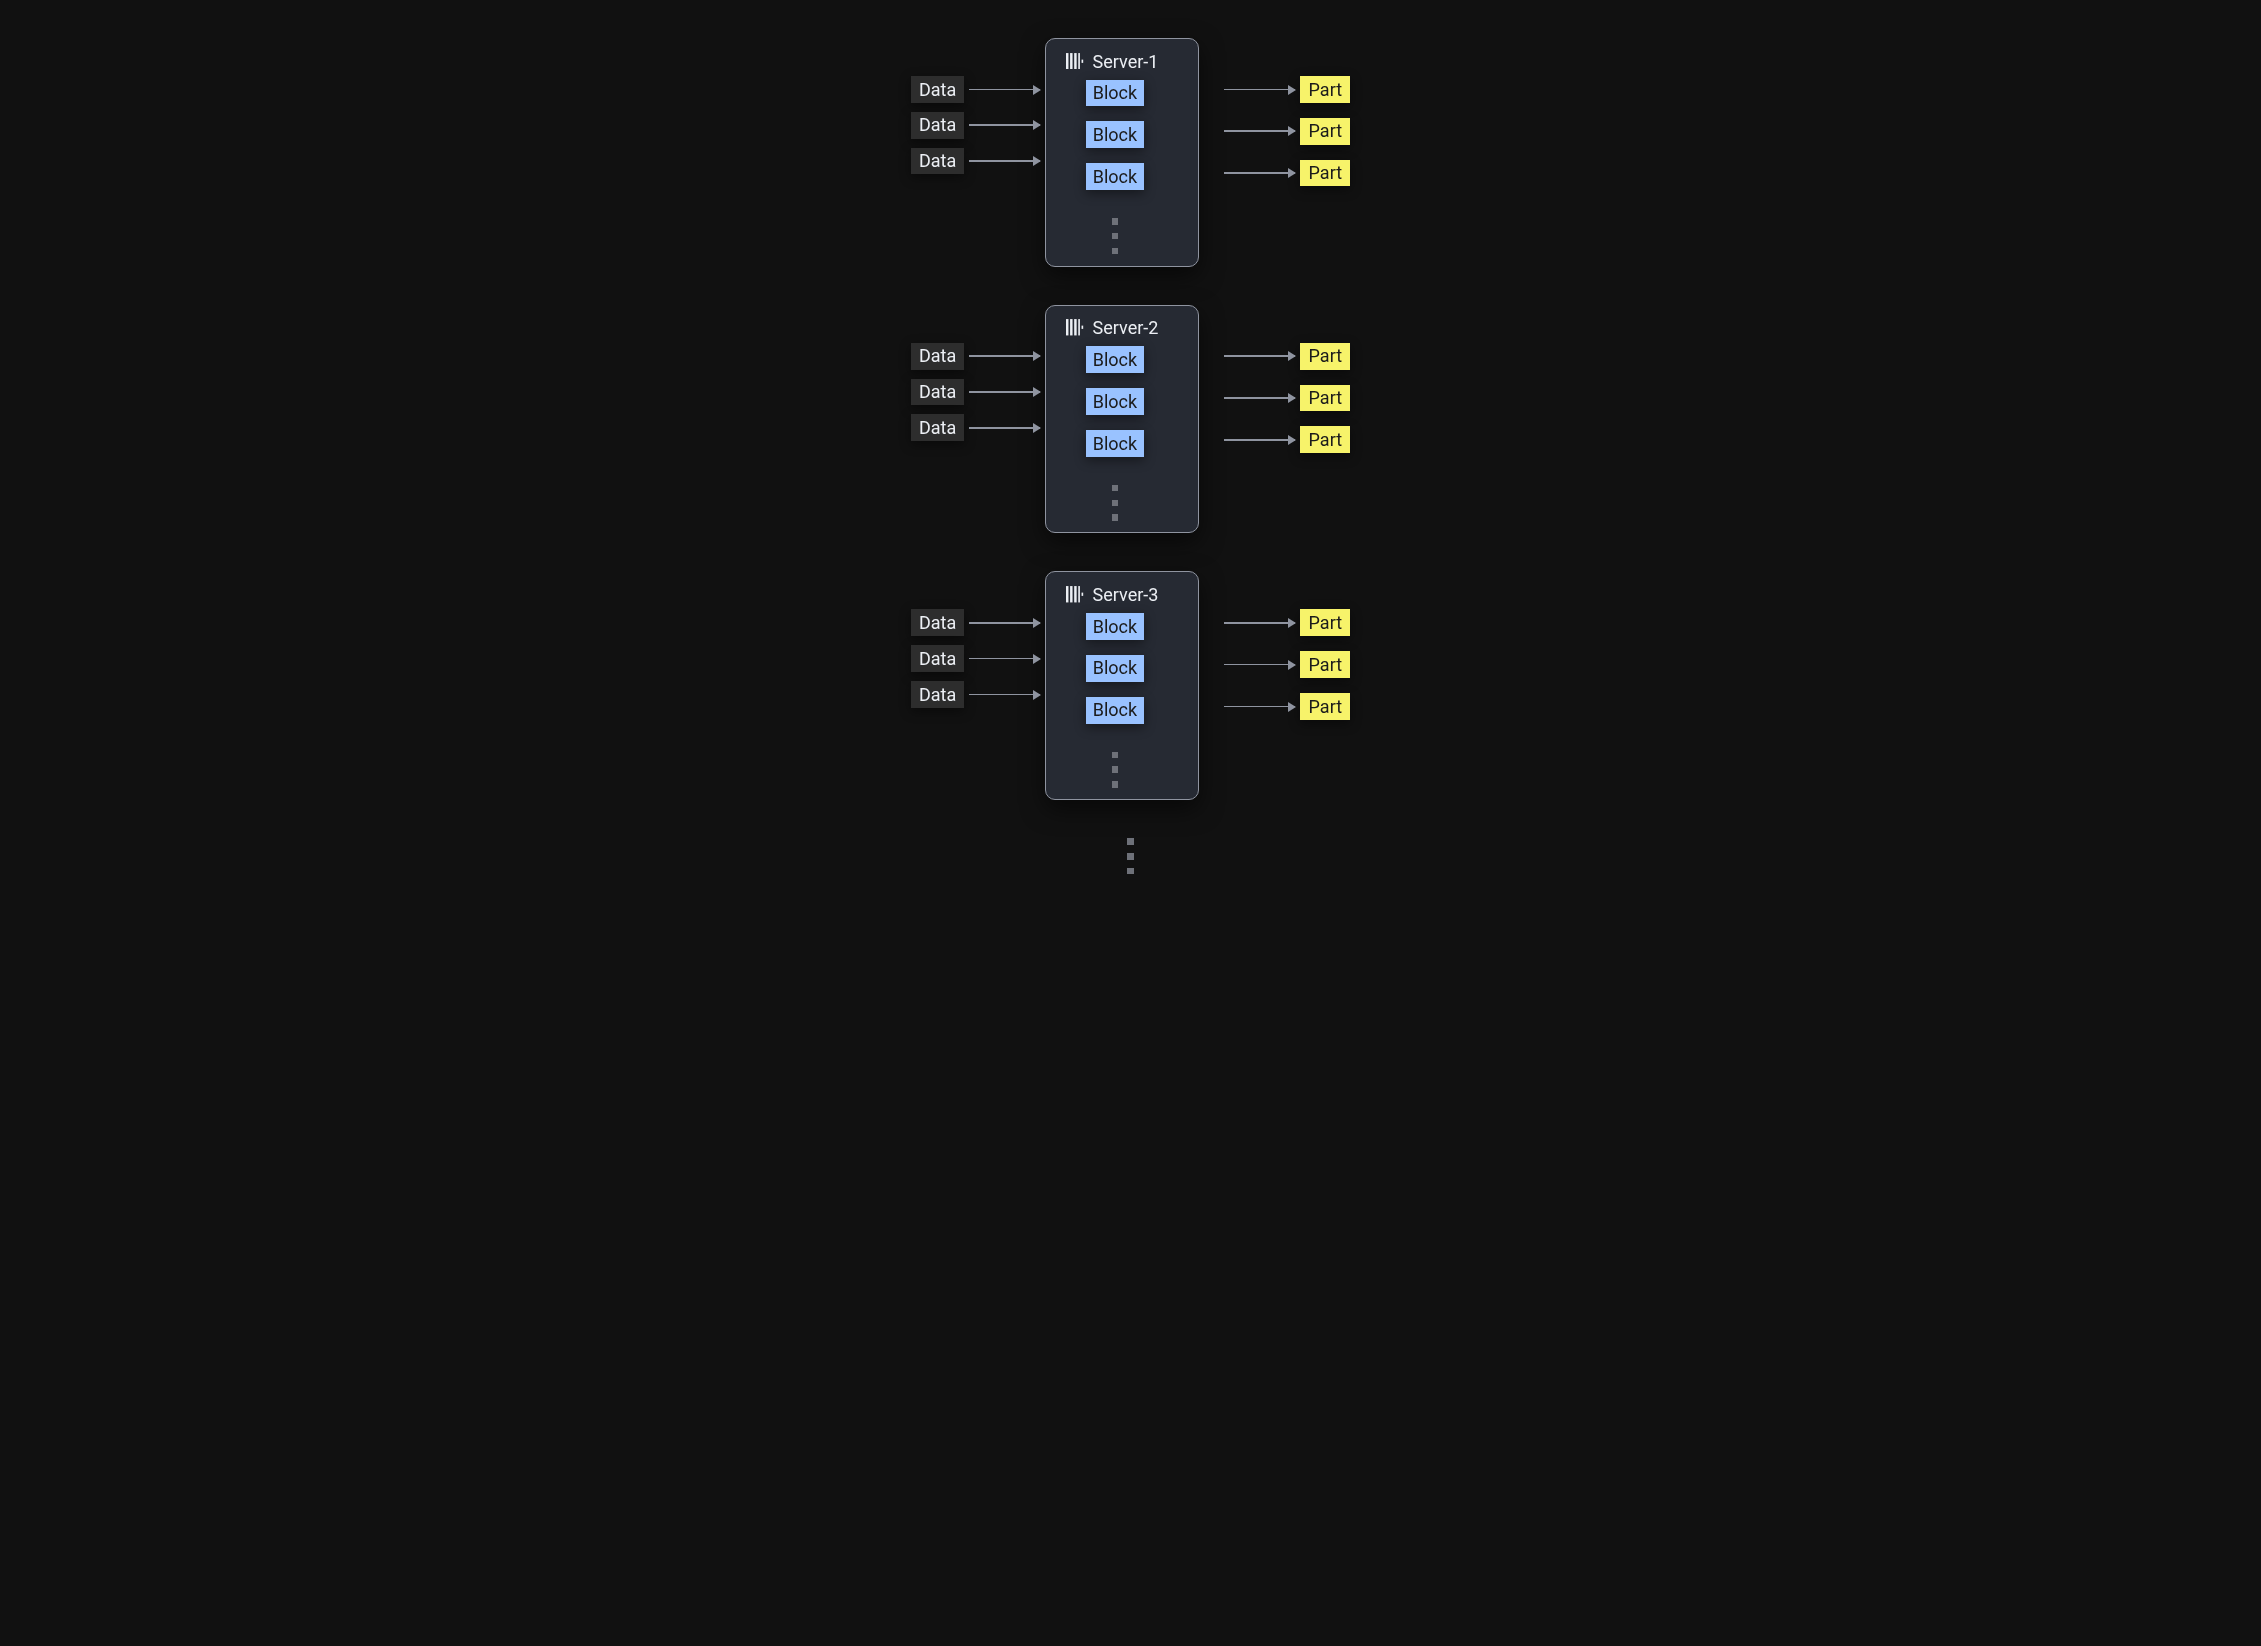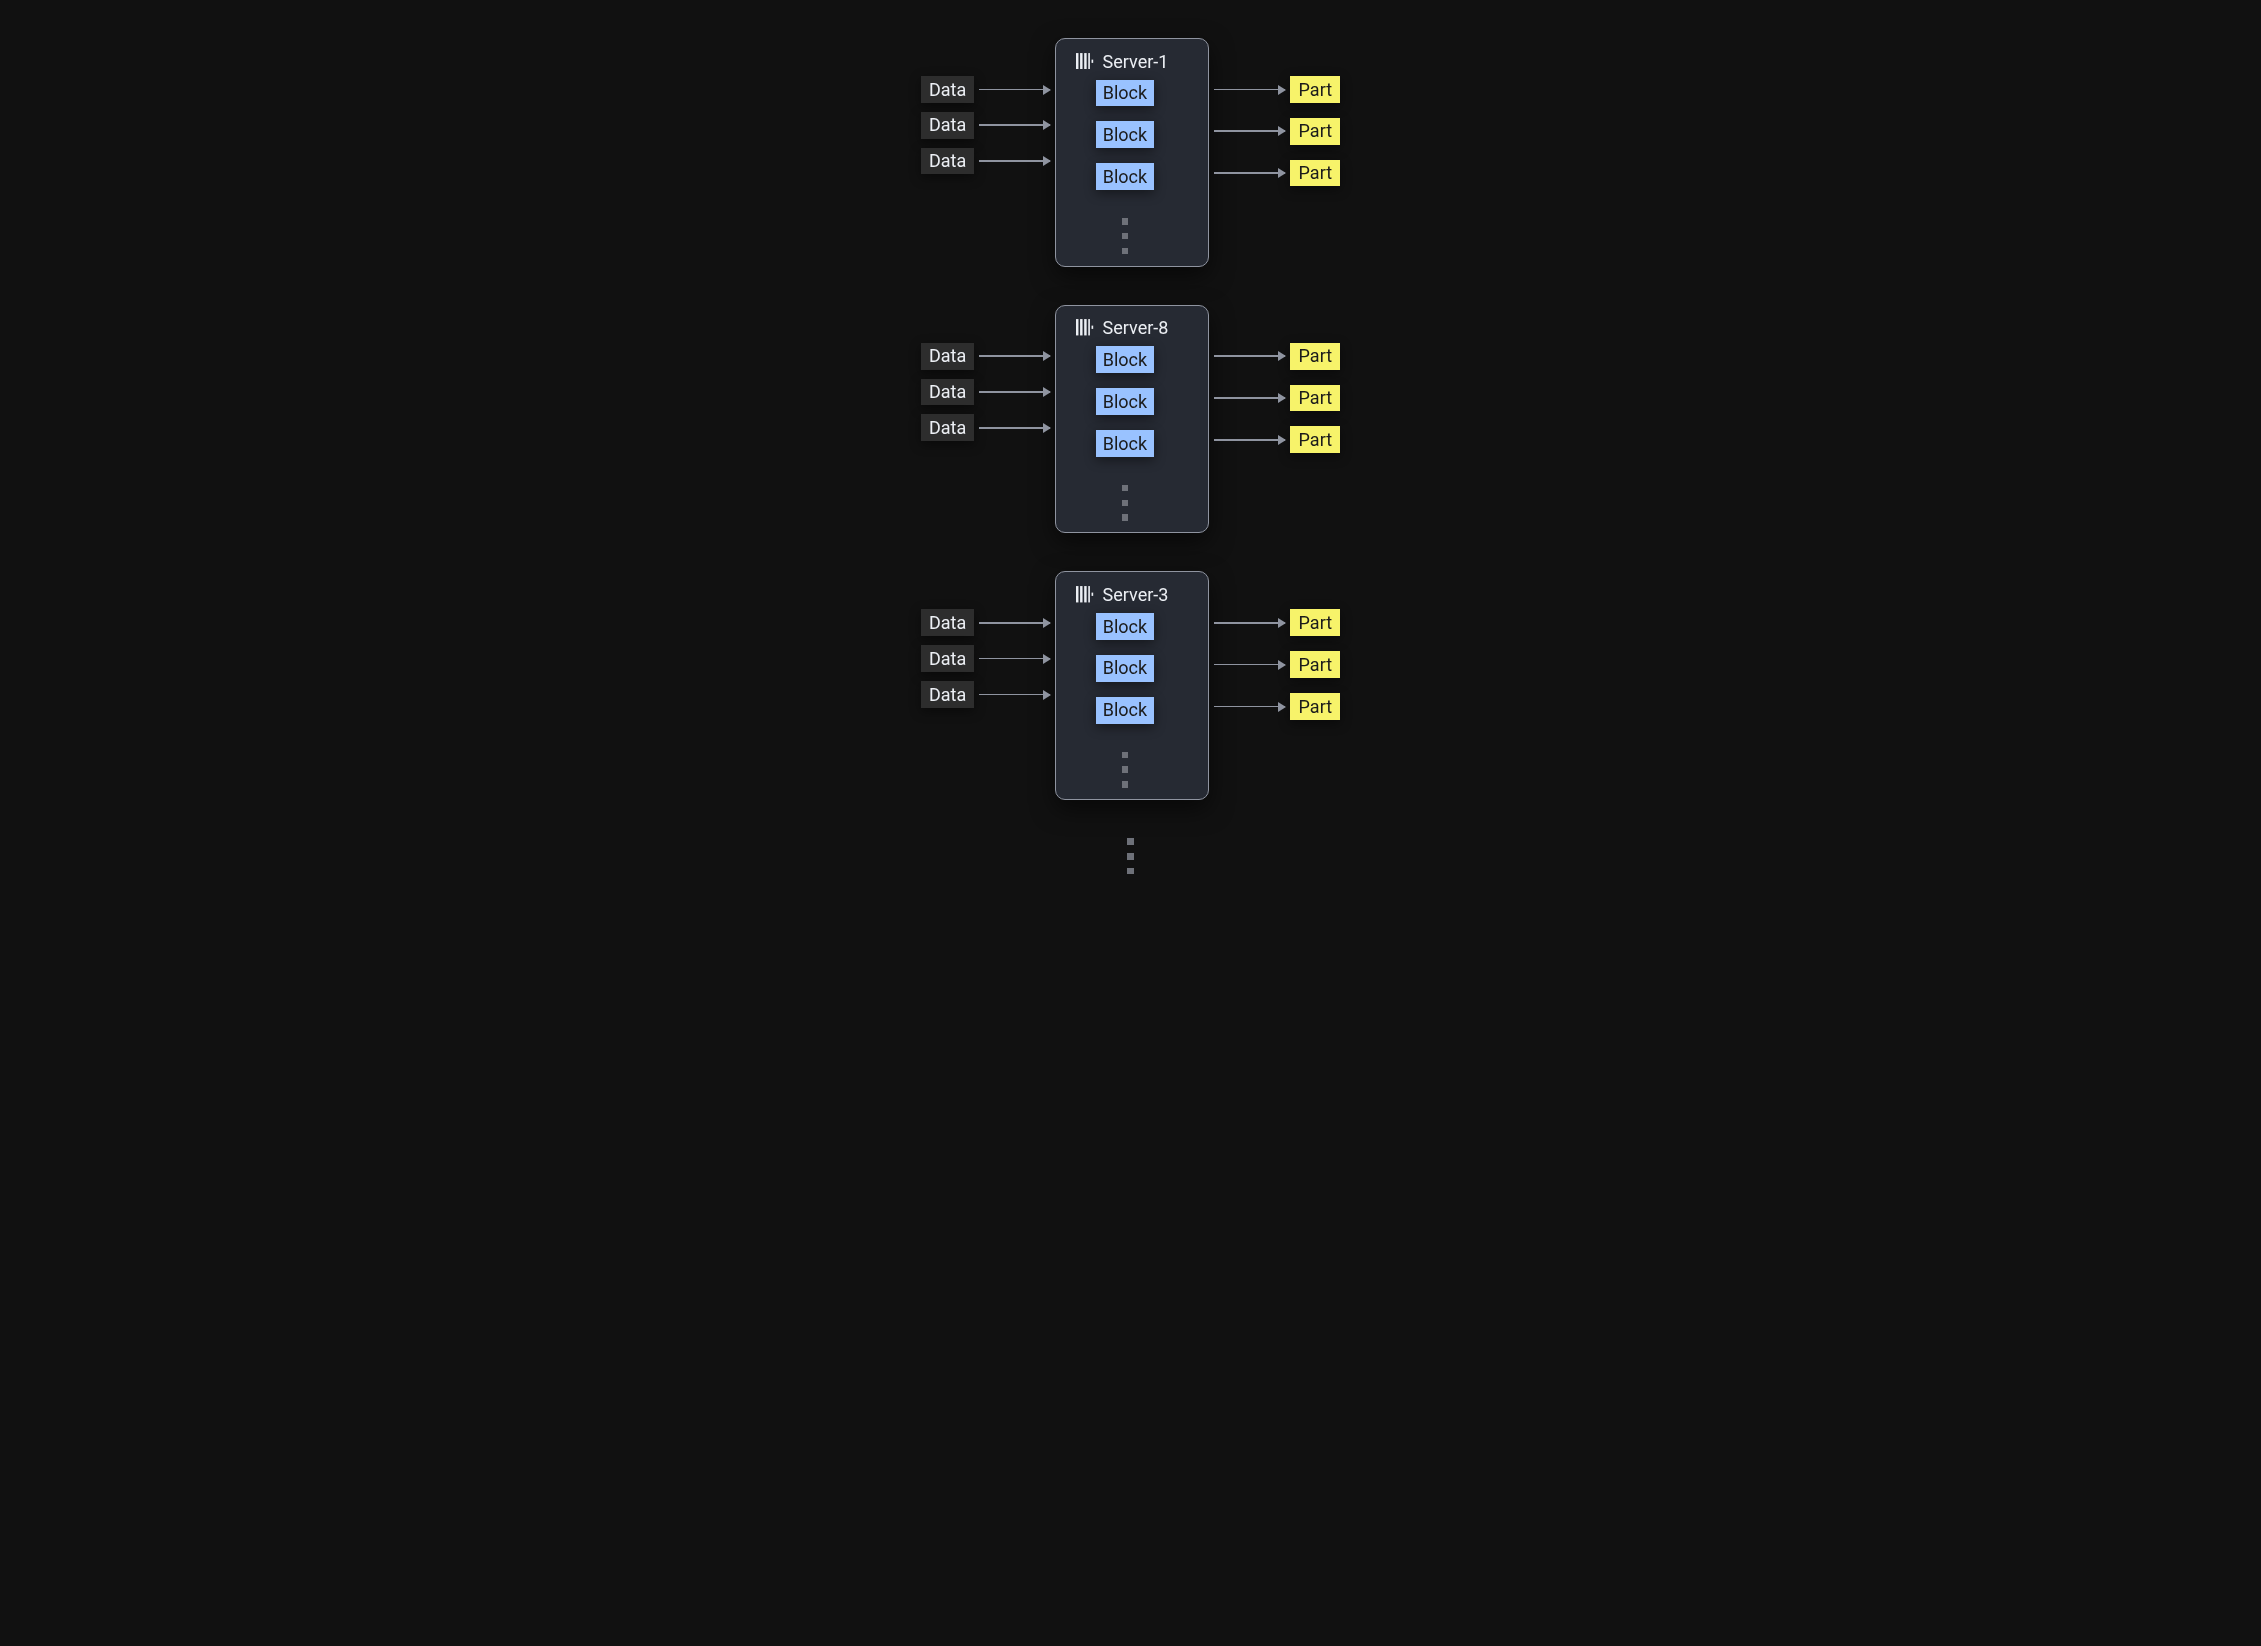--- a/index.html
+++ b/index.html
@@ -1,19 +1,19 @@
 <!DOCTYPE html>
 <html style="font-size:13px"><head>
 <meta charset="utf-8">
 <style>
   html,body{margin:0;padding:0;width:100%;height:100%;background:#111111;font-family:-apple-system,BlinkMacSystemFont,"Segoe UI",Roboto,Helvetica,Arial,sans-serif;}
   .canvas{display:flex;flex-direction:column;align-items:center;gap:38px;padding:38px 0 33px 0;}
   .cluster{display:flex;flex-direction:column;align-items:center;position:relative;}
   .data-col{display:flex;flex-direction:column;gap:9px;padding-top:38px;}
-  .part-col{display:flex;flex-direction:column;gap:15px;padding-top:38px;}
+  .part-col{display:flex;flex-direction:column;gap:15px;padding-top:38px;padding-left:20px;}
   .data{background:#2d2d2d;color:#eceff4;font-size:18px;padding:2.5px 8.2px 3.3px 8.2px;box-shadow:0 3.3px 11.5px rgba(0,0,0,.45);}
   .block{background:#99c2ff;color:#1b1b1b;font-size:18px;padding:2.5px 6.6px 3.3px 6.6px;box-shadow:0 3.3px 11.5px rgba(0,0,0,.45);}
   .part{background:#f7f36a;color:#1b1b1b;font-size:18px;padding:2.5px 8.2px 3.3px 8.2px;box-shadow:0 3.3px 11.5px rgba(0,0,0,.45);}
   .server{background:#262a33;border:1.6px solid #8f94a0;border-radius:10px;padding:11.5px 30px 11.5px 15px;min-width:107px;min-height:165px;display:flex;flex-direction:column;align-items:center;box-shadow:0 8.2px 23px rgba(0,0,0,.55);}
   .server-head{display:flex;align-items:center;gap:8.2px;align-self:flex-start;margin-left:5px;margin-bottom:8.2px;}
   .server-title{color:#eceff4;font-size:18px;}
   .server-body{display:flex;flex-direction:column;gap:15px;align-items:center;}
   .arrow{width:71px;height:1.6px;background:#8f94a0;position:relative;margin:0 5px;}
   .arrow::after{content:"";position:absolute;right:-0.8px;top:-4.1px;width:0;height:0;border-left:8.2px solid #8f94a0;border-top:5px solid transparent;border-bottom:5px solid transparent;}
   .lane{display:flex;align-items:center;}
@@ -113,21 +113,21 @@
               <svg width="18" height="16.5" viewBox="0 0 22 20">
                   <g fill="#eceff4">
                     <rect x="0" y="0" width="3" height="20"></rect>
                     <rect x="5" y="0" width="3" height="20"></rect>
                     <rect x="10" y="0" width="3" height="20"></rect>
                     <rect x="15" y="0" width="2" height="20"></rect>
                     <rect x="19" y="8" width="2" height="4"></rect>
                   </g>
                 </svg>
             </span>
-            <span class="server-title">Server-8</span>
+            <span class="server-title">Server-2</span>
           </div>
           <div class="server-body">
             <div class="block">Block</div>
             <div class="block">Block</div>
             <div class="block">Block</div>
             <div class="vdots">
                 <span></span>
                 <span></span>
                 <span></span>
               </div>

